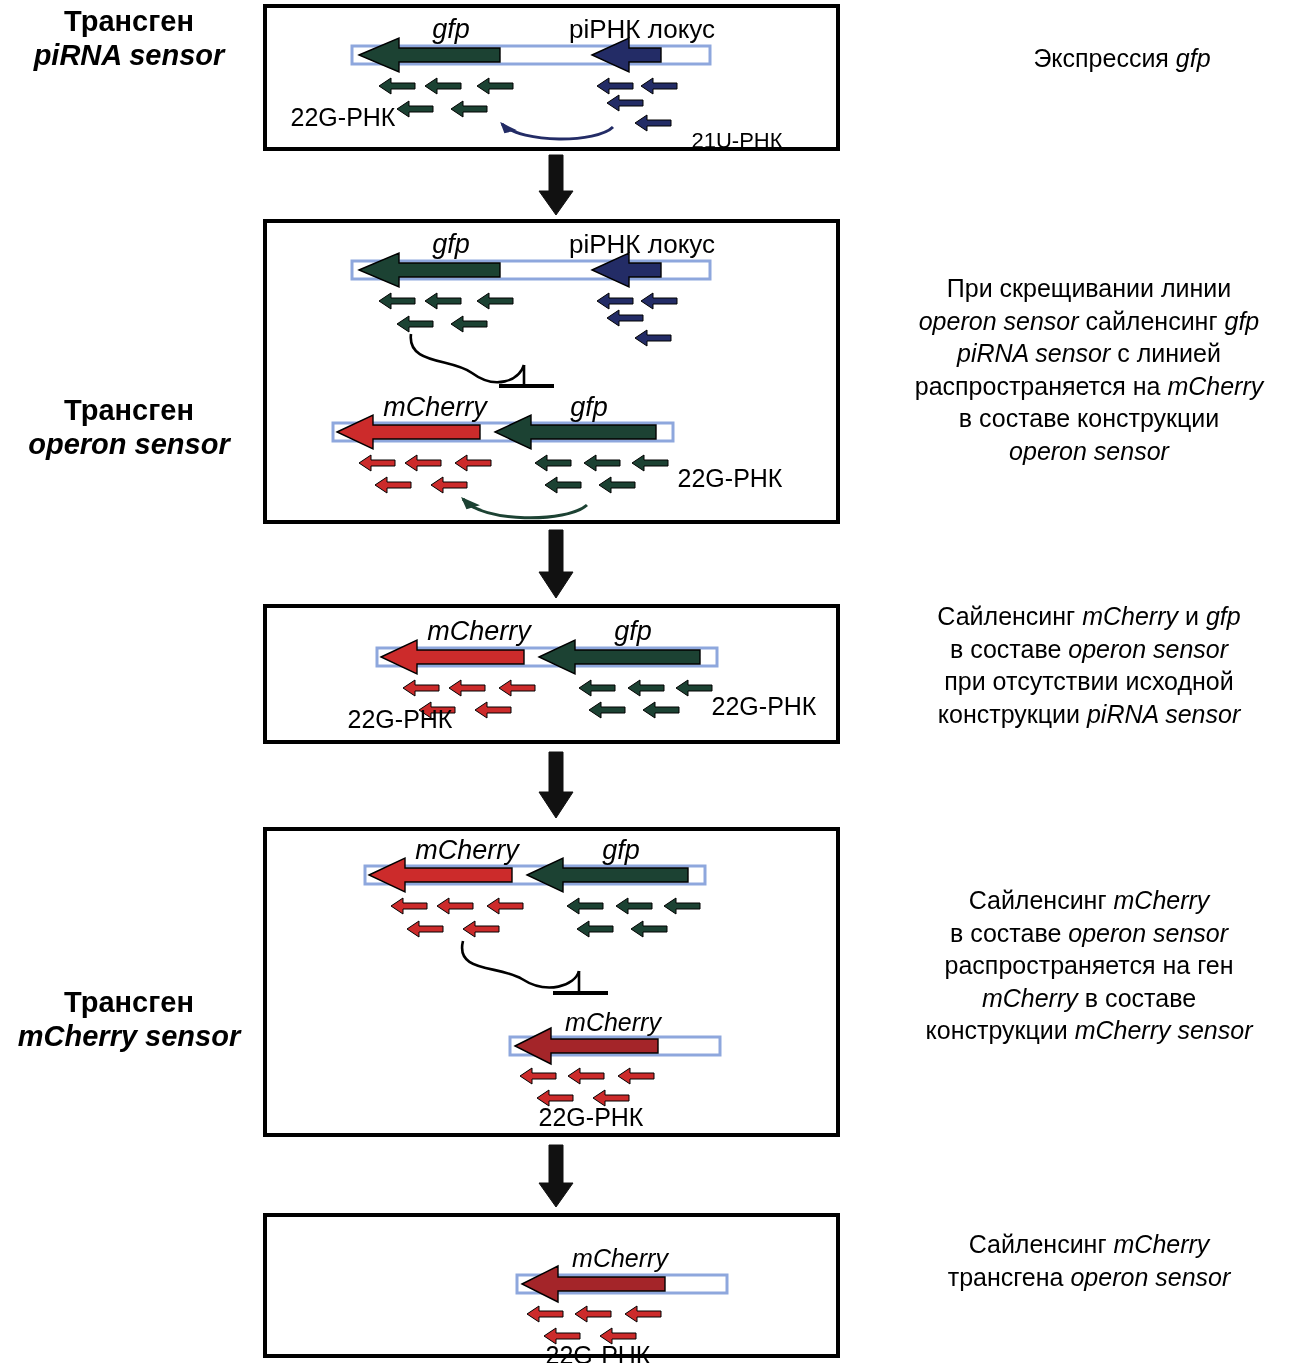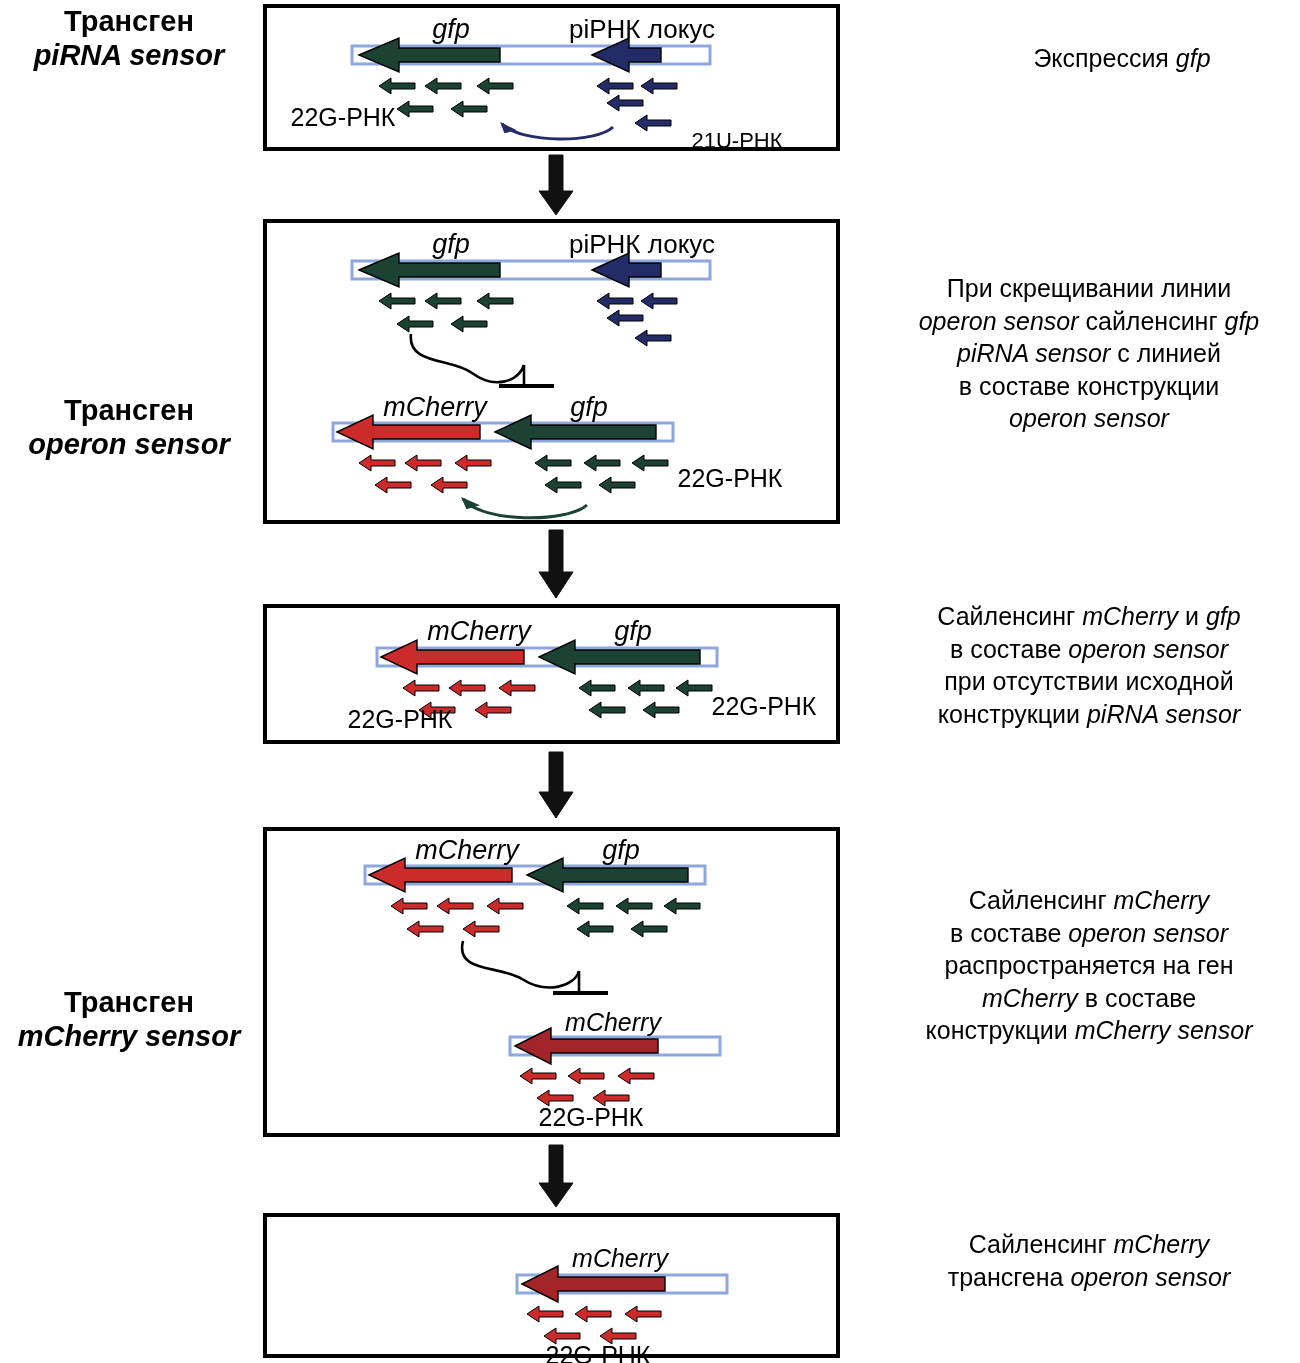--- a/index.html
+++ b/index.html
@@ -148,20 +148,23 @@
   </div>
 
   <div class="sidetext" style="left:878px;top:272px;width:422px;">
     <div>При скрещивании линии</div>
     <div>
       <i>operon sensor</i><span> сайленсинг </span><i>gfp</i>
     </div>
     <div>
       <i>piRNA sensor</i><span> с линией</span>
     </div>
+    <div>
+      <span>распространяется на </span><i>mCherry</i>
+    </div>
     <div>в составе конструкции</div>
     <div><i>operon sensor</i></div>
   </div>
 
   <div class="flow" style="left:536px;top:530px;">
     <svg width="40" height="70" viewBox="0 0 40 70">
       <path d="M13,0 L27,0 L27,42 L37,42 L20,68 L3,42 L13,42 Z" fill="#111" stroke="#111" stroke-width="1"></path>
     </svg>
   </div>
 

